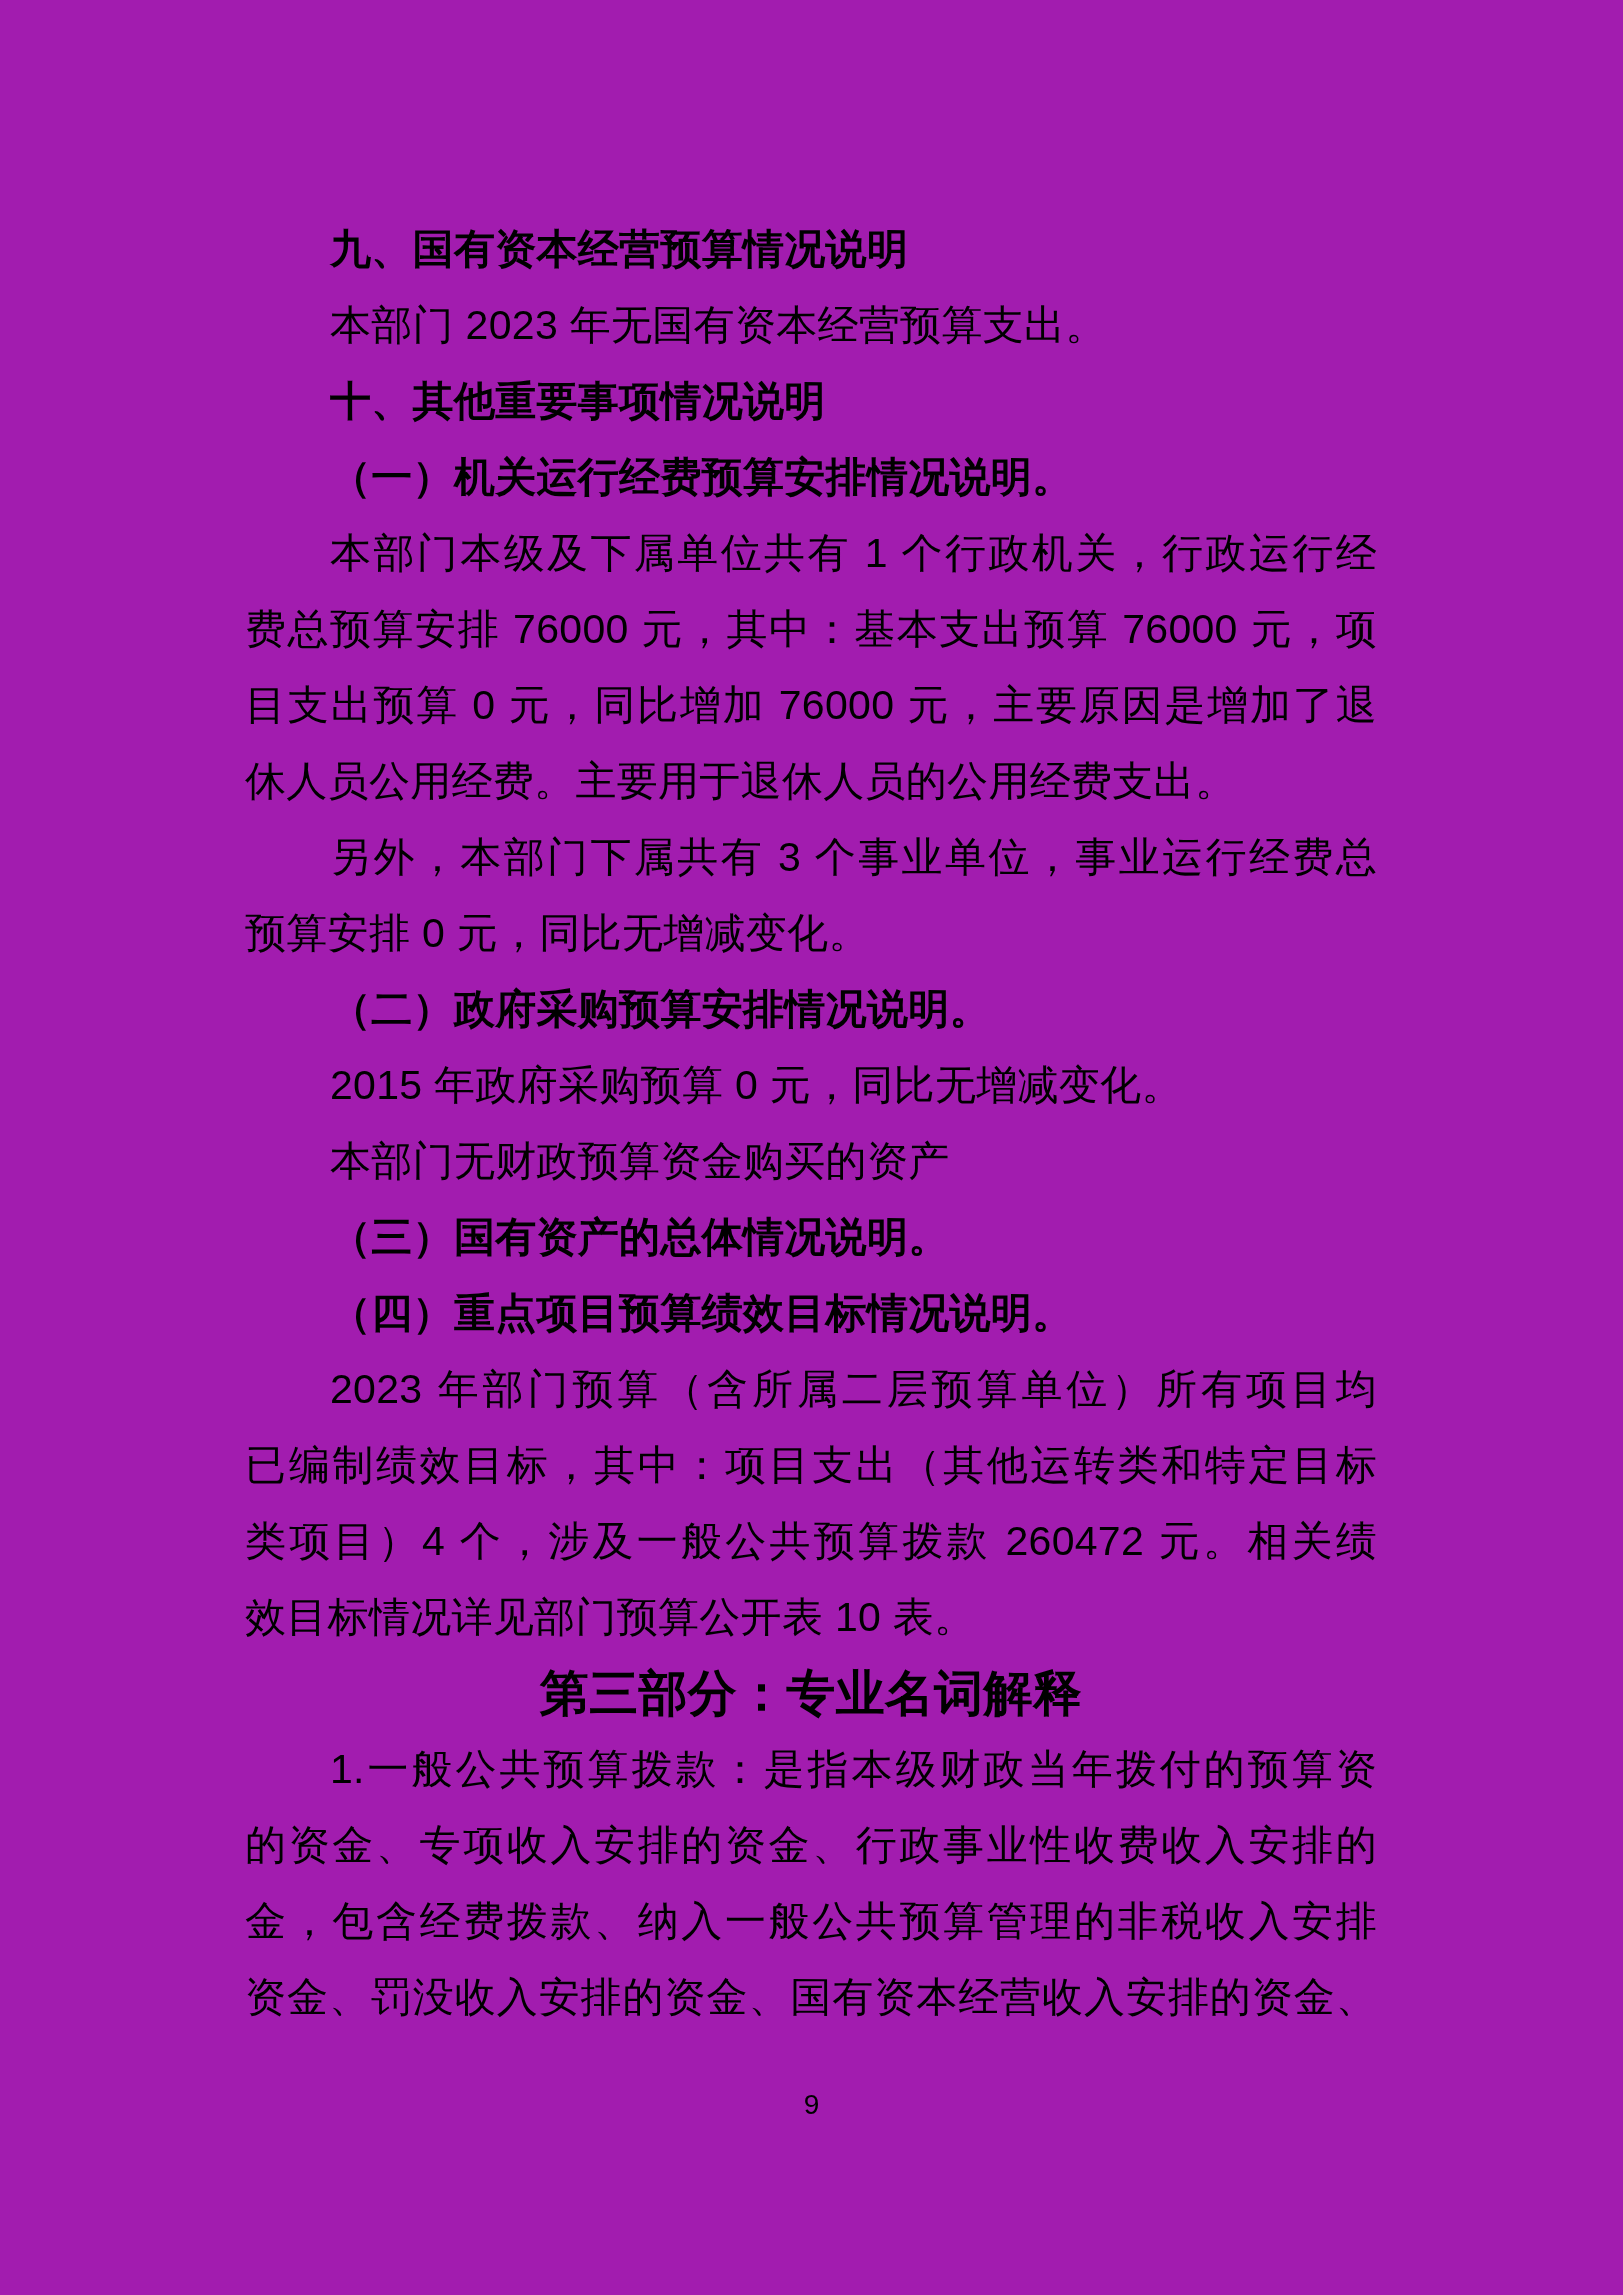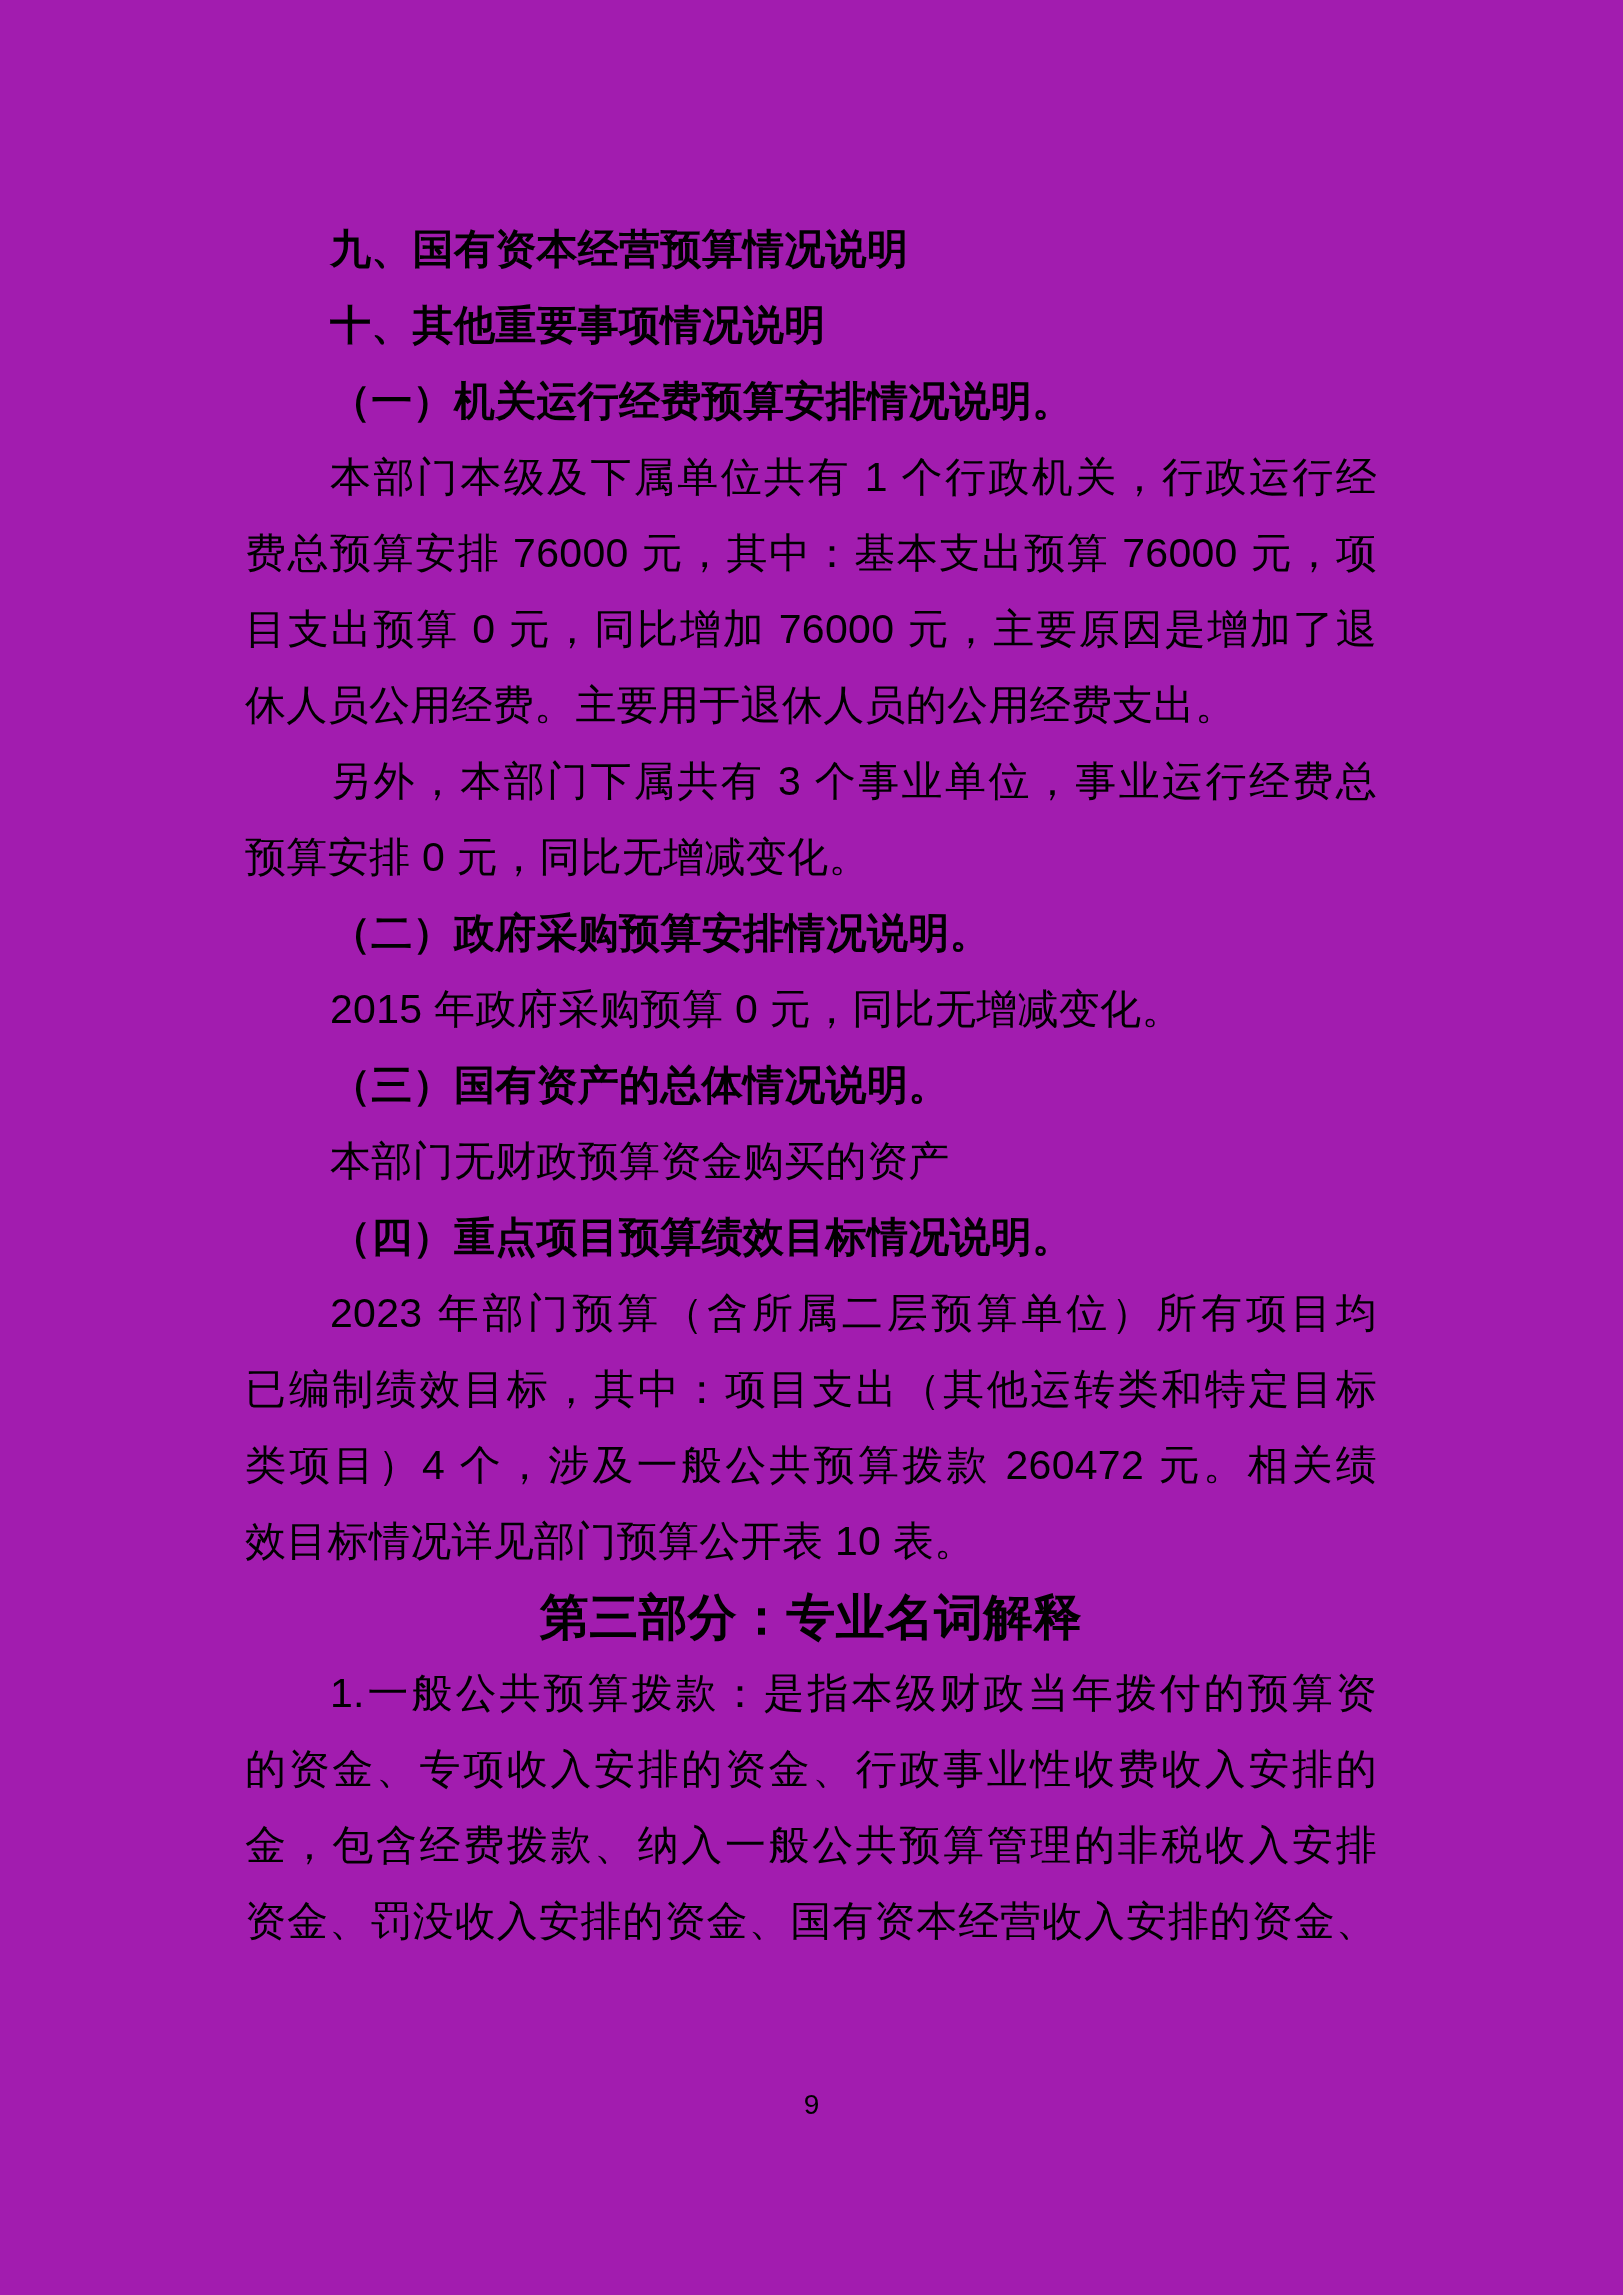--- a/index.html
+++ b/index.html
@@ -63,32 +63,33 @@
     line-height: 43px;
     font-weight: 400;
   }
 </style>
 </head>
 <body>
 
 <div class="page">
   <div class="doc-body">
     <div class="line hs ind">九、国有资本经营预算情况说明</div>
+    <div class="line ind">本部门 2023 年无国有资本经营预算支出。</div>
     <div class="line hs ind">十、其他重要事项情况说明</div>
     <div class="line hk ind">（一）机关运行经费预算安排情况说明。</div>
     <div class="line ind fill">本部门本级及下属单位共有 1 个行政机关，行政运行经</div>
     <div class="line fill">费总预算安排 76000 元，其中：基本支出预算 76000 元，项</div>
     <div class="line fill">目支出预算 0 元，同比增加 76000 元，主要原因是增加了退</div>
     <div class="line">休人员公用经费。主要用于退休人员的公用经费支出。</div>
     <div class="line ind fill">另外，本部门下属共有 3 个事业单位，事业运行经费总</div>
     <div class="line">预算安排 0 元，同比无增减变化。</div>
     <div class="line hk ind">（二）政府采购预算安排情况说明。</div>
     <div class="line ind">2015 年政府采购预算 0 元，同比无增减变化。</div>
+    <div class="line ind">本部门无财政预算资金购买的资产</div>
     <div class="line hk ind">（三）国有资产的总体情况说明。</div>
-    <div class="line ind">本部门无财政预算资金购买的资产</div>
     <div class="line hk ind">（四）重点项目预算绩效目标情况说明。</div>
     <div class="line ind fill">2023 年部门预算（含所属二层预算单位）所有项目均</div>
     <div class="line fill">已编制绩效目标，其中：项目支出（其他运转类和特定目标</div>
     <div class="line fill">类项目）4 个，涉及一般公共预算拨款 260472 元。相关绩</div>
     <div class="line">效目标情况详见部门预算公开表 10 表。</div>
     <div class="line part-title">第三部分：专业名词解释</div>
     <div class="line ind fill">1.一般公共预算拨款：是指本级财政当年拨付的预算资</div>
     <div class="line fill">的资金、专项收入安排的资金、行政事业性收费收入安排的</div>
     <div class="line fill">金，包含经费拨款、纳入一般公共预算管理的非税收入安排</div>
     <div class="line fill">资金、罚没收入安排的资金、国有资本经营收入安排的资金、</div>

